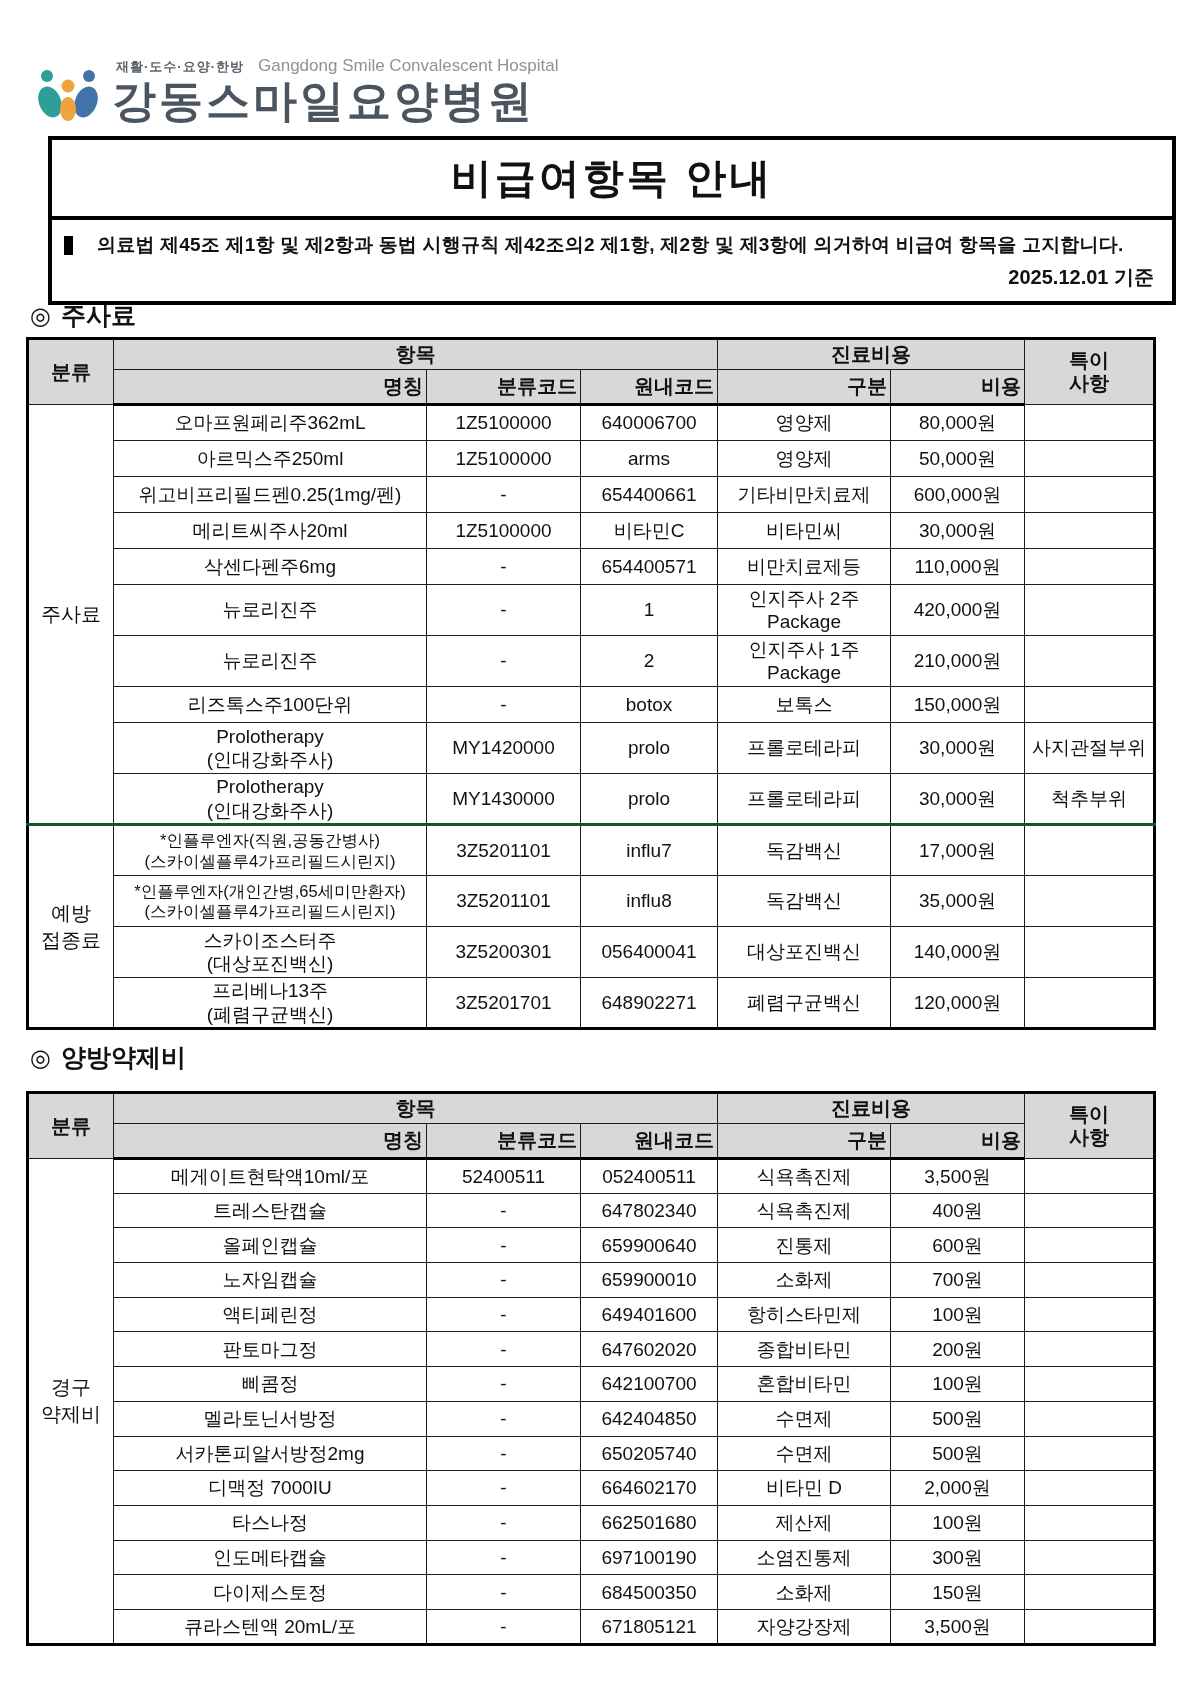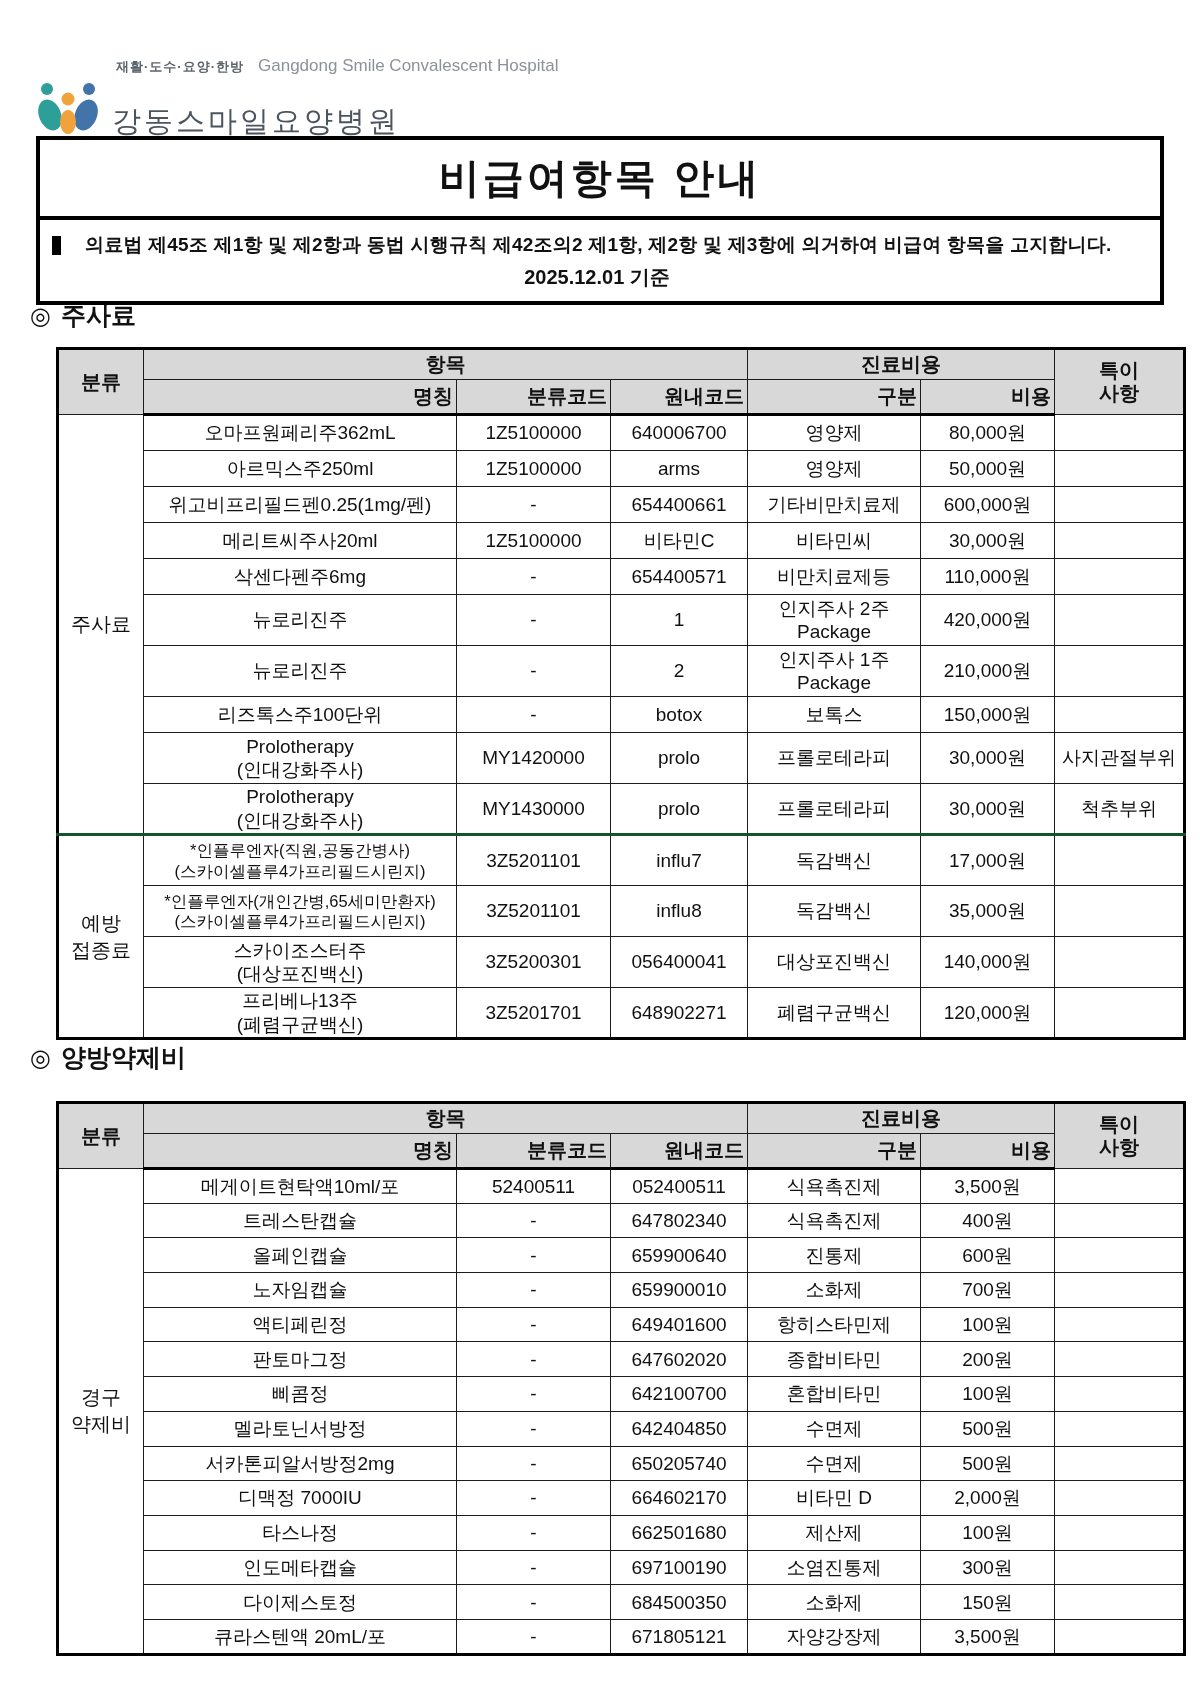--- a/index.html
+++ b/index.html
@@ -9,38 +9,38 @@
     overflow:hidden;
   }
 
   
   .logo { position:absolute; left:34px; top:56px; display:flex; align-items:flex-end; gap:10px; }
   .logo-icon { width:68px; height:56px; }
   .logo-text { display:flex; flex-direction:column; }
   .logo-tagline { display:flex; gap:14px; align-items:baseline; margin-bottom:3px; padding-left:4px; }
   .tagline-kr { font-size:13px; font-weight:bold; color:#5a636c; letter-spacing:1px; }
   .tagline-en { font-size:17px; color:#8b9299; }
-  .logo-name { font-size:29px; font-weight:normal; color:#4b555f; letter-spacing:3px; line-height:1;margin-top:28px; }
+  .logo-name { font-size:44px; font-weight:bold; color:#4b555f; letter-spacing:3px; line-height:1; }
 
   
-  .notice-box { position:absolute; left:36px; top:136px; width:1128px; border:4px solid #000; box-sizing:border-box; background:#fff; }
+  .notice-box { position:absolute; left:48px; top:136px; width:1128px; border:4px solid #000; box-sizing:border-box; background:#fff; }
   .notice-title { height:76px; display:flex; align-items:center; justify-content:center; font-size:41px; font-weight:bold; letter-spacing:3px; border-bottom:4px solid #000; }
   .notice-body { padding:12px 14px 10px 12px; }
   .notice-line { display:flex; align-items:center; gap:24px; font-size:19px; font-weight:bold; letter-spacing:0.2px; }
   .notice-bullet { display:inline-block; width:9px; height:19px; background:#000; flex:0 0 auto; }
-  .notice-date { text-align:center; font-size:20px; font-weight:bold; margin-top:6px; padding-right:4px; }
+  .notice-date { text-align:right; font-size:20px; font-weight:bold; margin-top:6px; padding-right:4px; }
 
   
   .section-heading { position:absolute; left:30px; display:flex; align-items:center; gap:10px; font-size:25px; font-weight:bold; }
   .section-marker { font-size:24px; font-weight:normal; }
   #sec-heading-1 { top:299px; }
   #sec-heading-2 { top:1041px; }
 
   
-  table.data-table { position:absolute; left:56px; width:1127px; border-collapse:collapse; table-layout:fixed; border:3px solid #000; background:#fff;margin-top:10px; }
+  table.data-table { position:absolute; left:26px; width:1127px; border-collapse:collapse; table-layout:fixed; border:3px solid #000; background:#fff; }
   #table-1 { top:337px; }
   #table-2 { top:1091px; }
   .data-table th, .data-table td { border:1.5px solid #1c1c1c; padding:1px 3px; text-align:center; vertical-align:middle; box-sizing:border-box; overflow:hidden; }
   .data-table th { background:#d8d8d8; font-size:20px; font-weight:bold; white-space:pre-line; line-height:1.15; }
   .data-table thead tr.h1 { height:31px; }
   .data-table thead tr.h2 { height:35px; }
   .data-table thead tr.h2 th { border-bottom:3px solid #000;text-align:right; }
   .data-table td { font-size:19px; white-space:pre-line; line-height:1.22; }
   #table-1 tbody tr { height:36px; }
   #table-1 tbody tr.tall { height:51px; }

